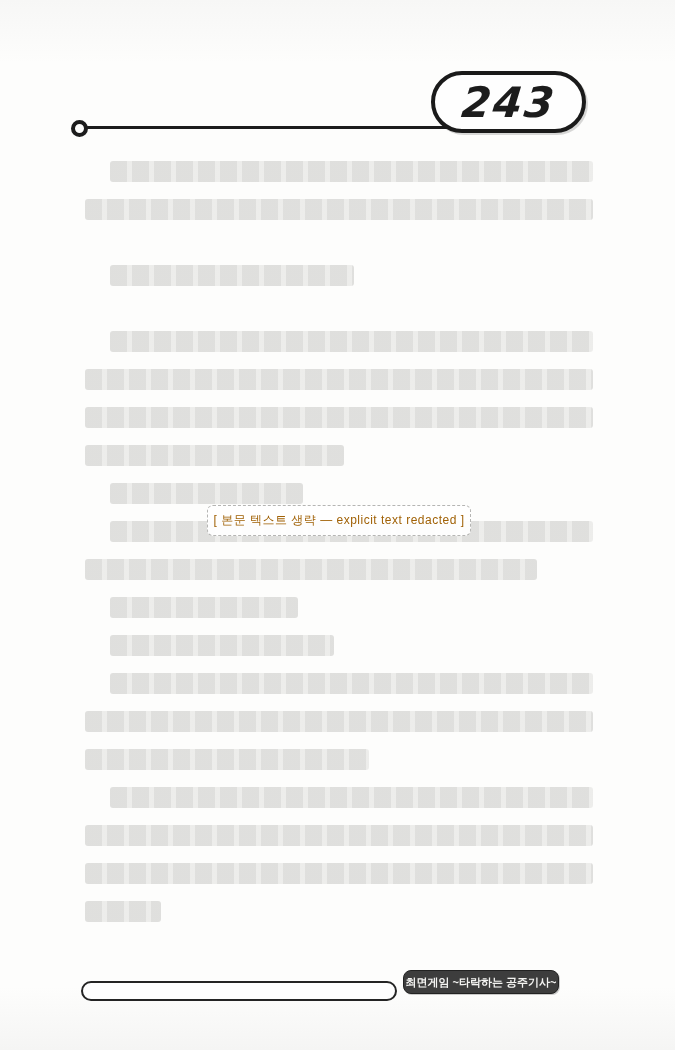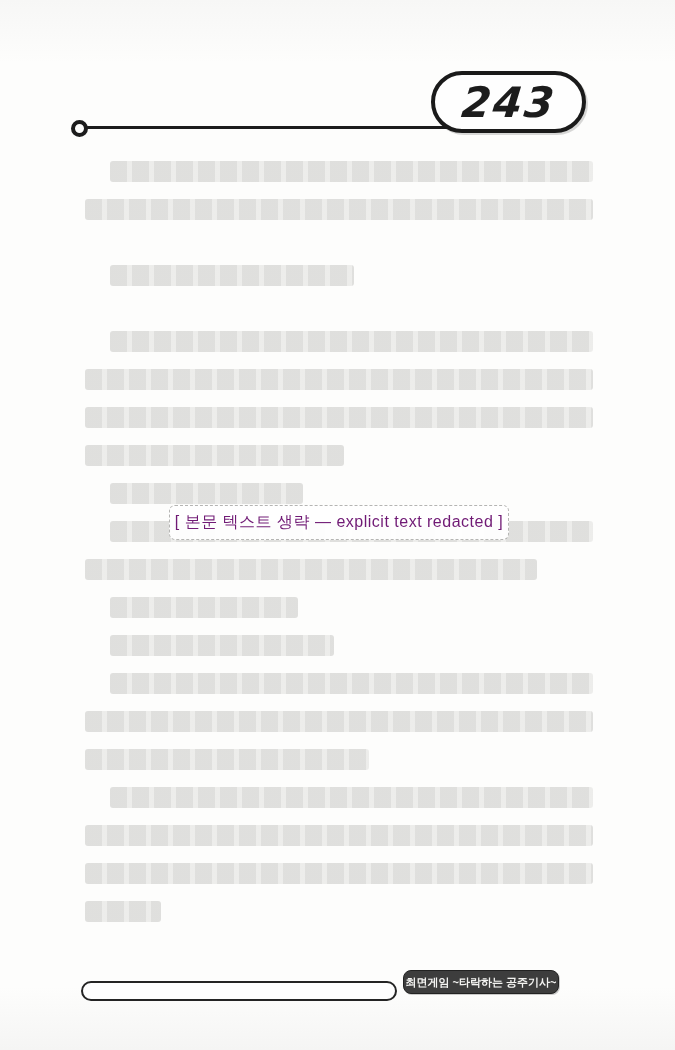--- a/index.html
+++ b/index.html
@@ -92,22 +92,22 @@
     width: 508px;
     display: flex;
     justify-content: center;
     pointer-events: none;
   }
   .redaction-chip {
     background: rgba(255,255,255,0.92);
     border: 1px dashed #b5b5b3;
     border-radius: 6px;
     padding: 6px 5px;
-    font-size: 16px;
-    color: #701a75;
+    font-size: 12px;
+    color: #a16207;
     letter-spacing: 0.5px;
   }
 
   
   .footer-pill {
     position: absolute;
     left: 81px;
     top: 981px;
     width: 312px;
     height: 16px;

